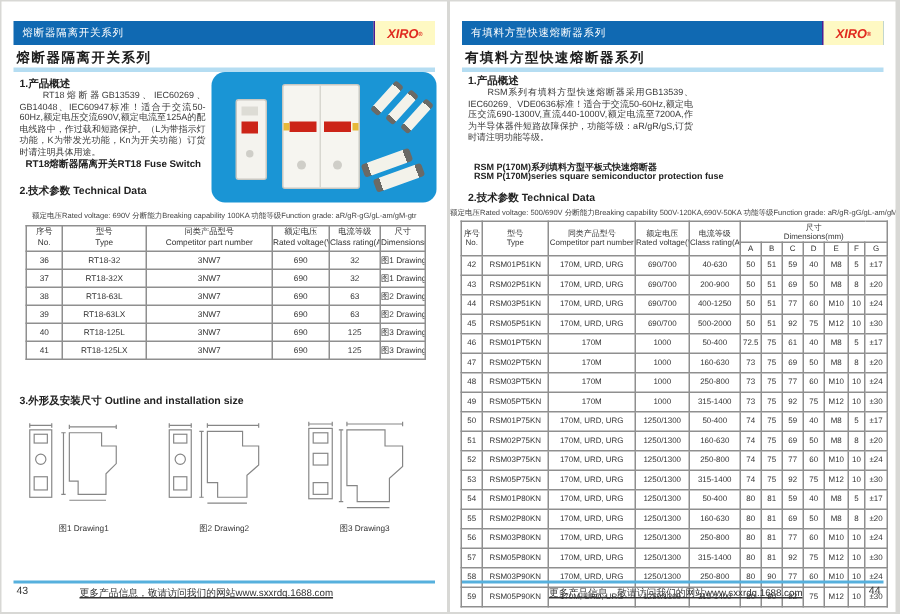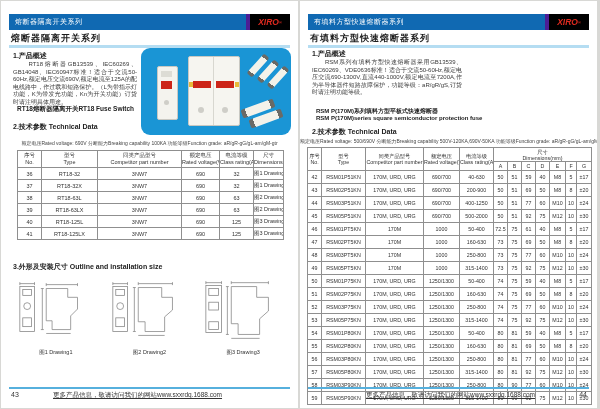--- a/index.html
+++ b/index.html
@@ -7,23 +7,23 @@
     width:600px;height:409px;background:#d8d8d5;
     font-family:"Liberation Sans","DejaVu Sans",sans-serif;
     -webkit-font-smoothing:antialiased;
   }
   .spread{display:flex;gap:2px;padding:1px;width:596px;height:407px;}
   .page{position:relative;width:297px;height:407px;background:#ffffff;overflow:hidden;}
 
   
   .hbar{position:absolute;top:13px;left:8px;right:8px;height:16px;background:#1069b2;display:flex;align-items:center;}
   .hbar-title{color:#ffffff;font-size:7px;padding-left:6px;letter-spacing:0.5px;}
-  .logo{position:absolute;right:0;top:0;width:40px;height:16px;background:#000000;
+  .logo{position:absolute;right:0;top:0;width:40px;height:16px;background:#fef9c3;
         display:flex;align-items:center;justify-content:center;color:#e02a1f;
-        font-weight:bold;font-size:8.5px;font-style:italic;border-left:4px solid #4c1d95;}
+        font-weight:bold;font-size:8.5px;font-style:italic;border-left:1px solid #4c1d95;}
   .logo .r{font-size:4px;vertical-align:super;font-style:normal;}
 
   .page-title{position:absolute;top:31px;left:10px;font-size:9px;font-weight:bold;color:#1c1c1c;letter-spacing:1px;}
   .title-rule{position:absolute;top:44px;left:8px;right:8px;height:3px;background:#b5ddf2;}
 
   .sec-head{position:absolute;font-size:7px;font-weight:bold;color:#222;}
   .body-text{position:absolute;font-size:6px;line-height:7.5px;color:#3a3a3a;text-align:justify;white-space:pre-line;}
   .caption{position:absolute;font-size:6.5px;color:#222;font-weight:bold;}
   .caption2{position:absolute;font-size:6px;color:#222;font-weight:bold;}
 

